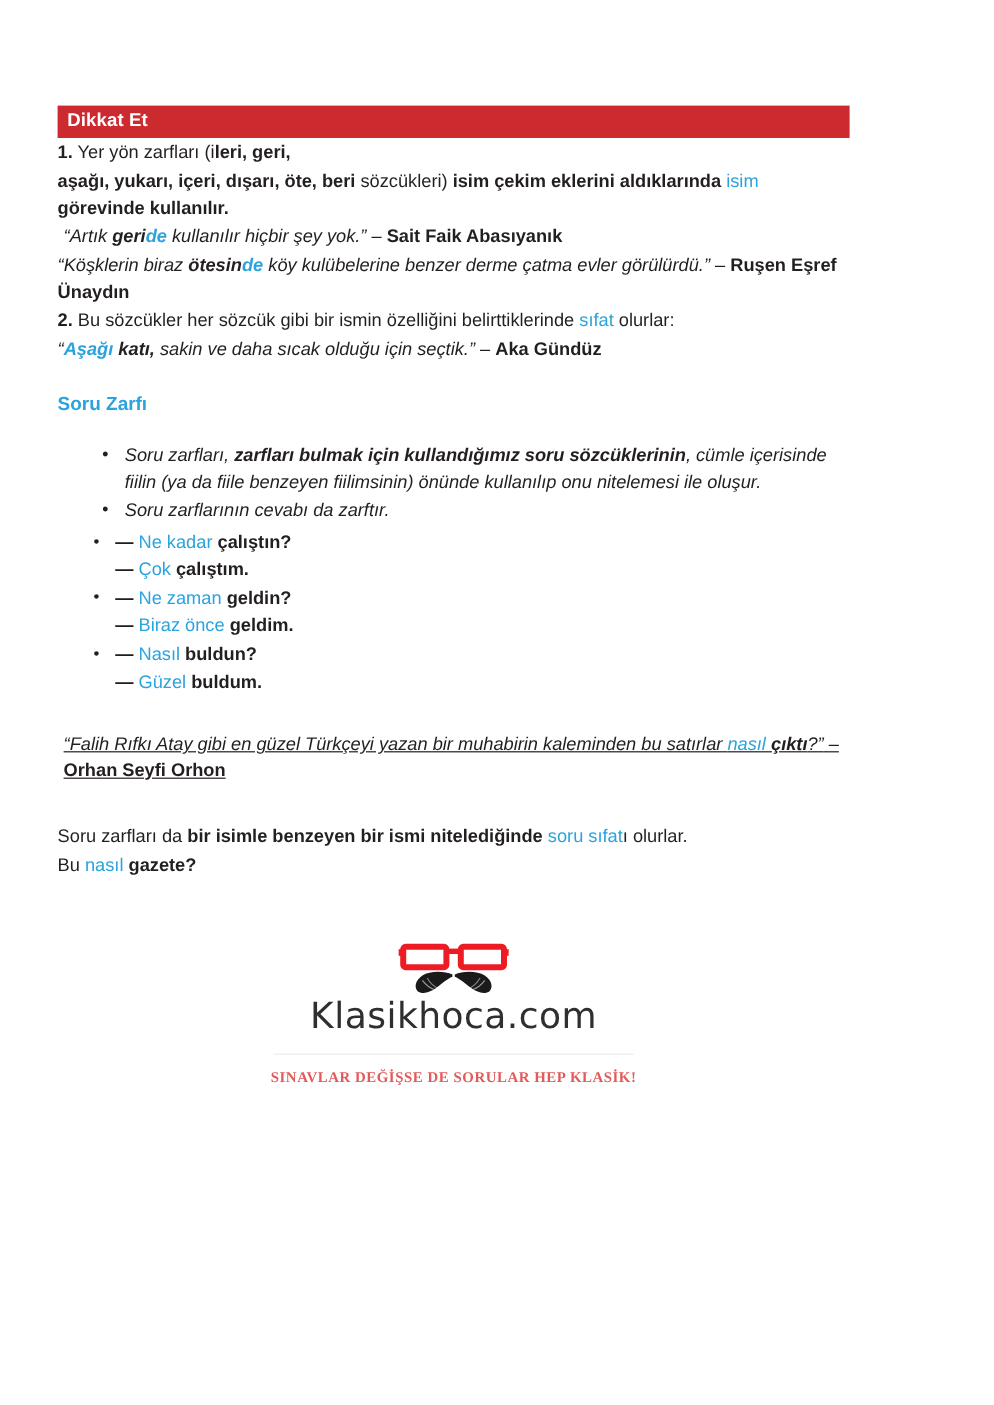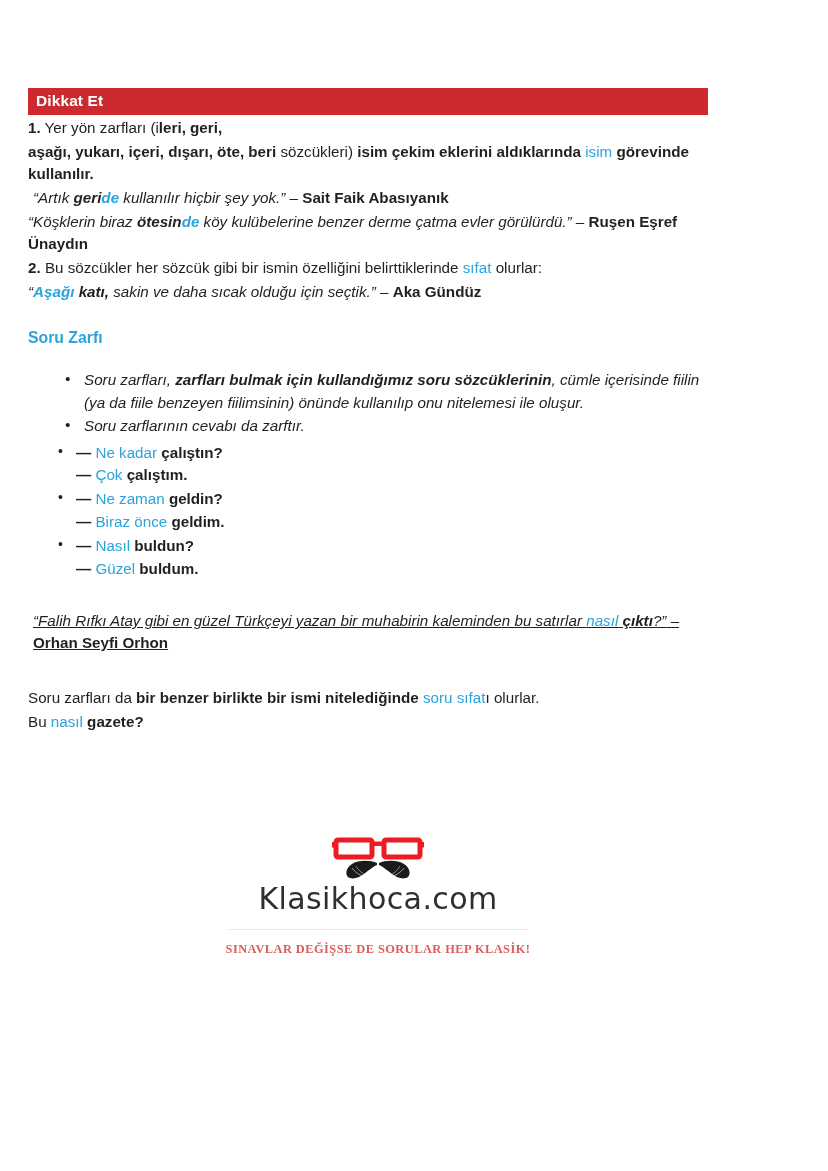--- a/index.html
+++ b/index.html
@@ -12,21 +12,21 @@
     height: 1171px;
     font-family: "Liberation Sans", sans-serif;
     color: #231f20;
     overflow: hidden;
   }
   .page {
     position: relative;
     width: 756px;
     height: 1171px;
     box-sizing: border-box;
-    padding: 88px 48px 0 28px;
+    padding: 88px 48px 0 48px;
   }
 
   
   .section-bar {
     background: #cd2a2f;
     color: #ffffff;
     font-weight: bold;
     font-size: 15.5px;
     line-height: 1.28;
     padding: 3px 0 4px 8px;
@@ -111,21 +111,21 @@
   }
 
   .bar-2-wrap { margin-top: 33px; }
   .ek-body { margin-top: 2px; }
 
   
   .footer {
     position: absolute;
     left: 0;
     right: 0;
-    top: 835px;
+    top: 784px;
     text-align: center;
   }
   .logo-mark {
     width: 92px;
     height: 46px;
     margin: 0 auto 2px auto;
     display: block;
   }
   .logo-word {
     font-family: "DejaVu Sans", sans-serif;
@@ -218,21 +218,21 @@
     </li>
   </ul>
 
   <div class="closing-quote">
     <span class="i">“Falih Rıfkı Atay gibi en güzel Türkçeyi yazan bir muhabirin kaleminden bu satırlar </span><span class="i blue">nasıl</span><span class="bi"> çıktı</span><span class="i">?”</span><span> – </span><span class="b">Orhan Seyfi Orhon</span>
   </div>
 
   <div class="bar-2-wrap">
 
     <div class="para ek-body">
-      <span>Soru zarfları da </span><span class="b">bir benzer birlikte bir ismi nitelediğinde</span><span class="b blue"> soru sıfat</span><span>ı olurlar.</span>
+      <span>Soru zarfları da </span><span class="b">bir isimle benzeyen bir ismi nitelediğinde</span><span class="b blue"> soru sıfat</span><span>ı olurlar.</span>
     </div>
     <div class="para">
       <span>Bu </span><span class="b blue">nasıl</span><span class="b"> gazete?</span>
     </div>
   </div>
 
   <div class="footer">
     <svg class="logo-mark" viewBox="0 0 184 92" aria-hidden="true">
 
       <rect x="8" y="10" width="72" height="34" rx="4" ry="4" fill="none" stroke="#ed1c24" stroke-width="10"></rect>

